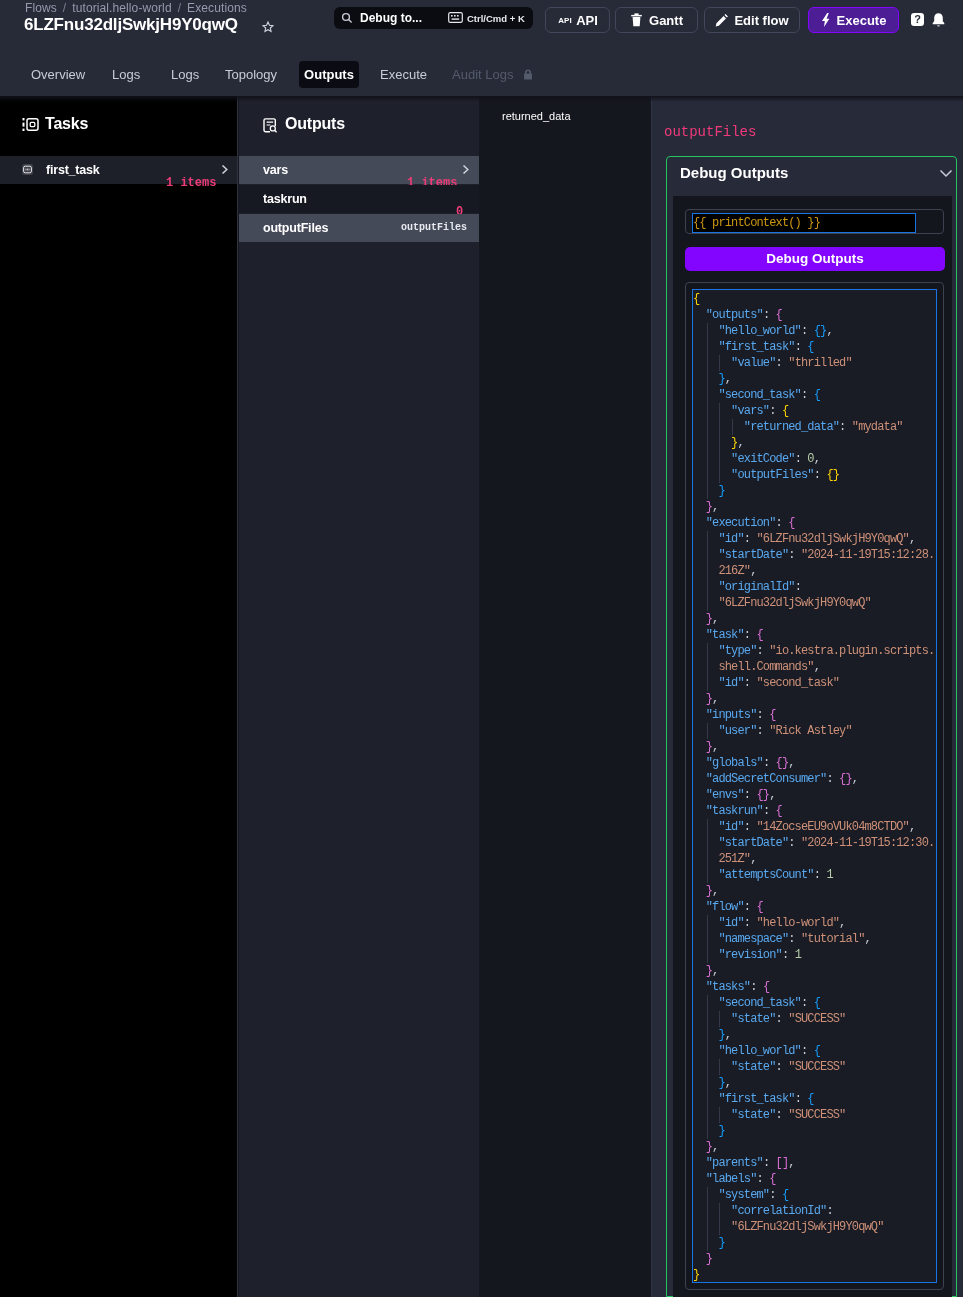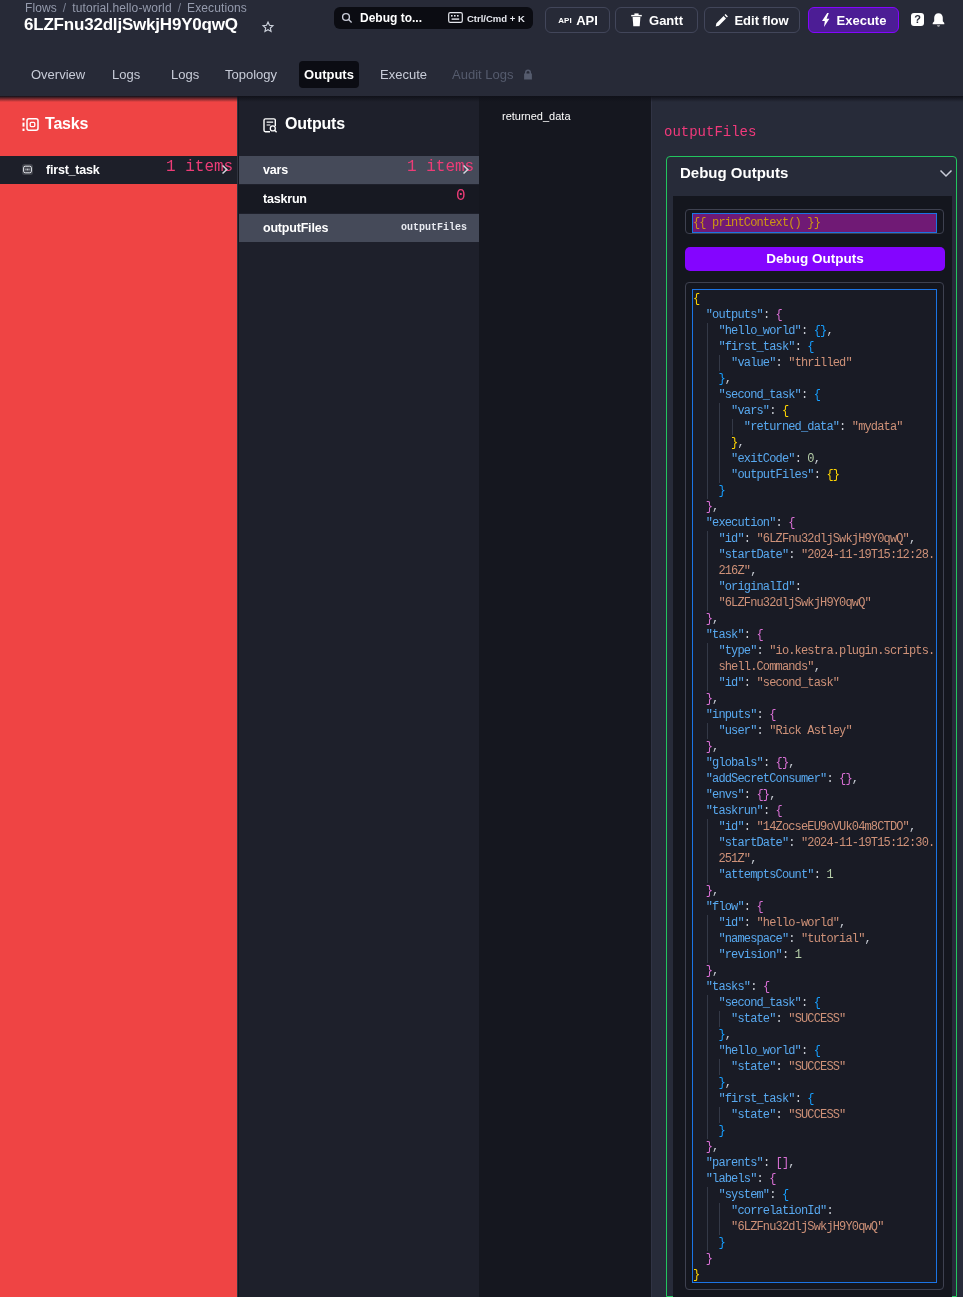--- a/index.html
+++ b/index.html
@@ -18,44 +18,44 @@
 #btn-del{left:615px;width:83px}
 #btn-edit{left:704px;width:96px}
 #btn-exec{left:808px;width:91px;background:#4c1d95;border-color:#8405FF}
 #help{position:absolute;left:911px;top:13px;width:13px;height:13px;background:#fff;border-radius:3px;color:#272A37;font-size:11px;font-weight:bold;text-align:center;line-height:13px}
 
 #tabs{position:absolute;left:0;top:42px;width:963px;height:54px;background:#272A37}
 .tab{position:absolute;top:25px;font-size:13px;color:#C8CCD8;white-space:nowrap}
 #tab-out{position:absolute;left:299px;top:19px;width:60px;height:27px;background:#0B0C13;border-radius:4px;color:#fff;font-size:13px;font-weight:bold;text-align:center;line-height:27px}
 .tabdim{color:#555B6D}
 
-#c1{position:absolute;left:0;top:96px;width:238px;height:1201px;background:#ef4444;border-right:1px solid #30333F}
+#c1{position:absolute;left:0;top:96px;width:238px;height:1201px;background:#000000;border-right:1px solid #30333F}
 #c2{position:absolute;left:239px;top:96px;width:240px;height:1201px;background:#1E202B}
 #c3{position:absolute;left:479px;top:96px;width:172px;height:1201px;background:#15171F}
 #c4{position:absolute;left:651px;top:96px;width:312px;height:1201px;background:#272B39;border-left:1px solid #303344}
 #topshadow{position:absolute;left:0;top:96px;width:963px;height:6px;background:linear-gradient(#101119,rgba(16,17,25,0))}
 .phead{position:absolute;top:19px;font-size:16px;font-weight:bold;color:#fff;letter-spacing:-0.2px}
 .row{position:absolute;width:100%;height:28px}
 .rsel{background:#454A59}
 .rdark1{background:#1D1F29}
 .rdark2{background:#171922}
 .rlabel{position:absolute;top:7px;font-size:12.5px;font-weight:bold;color:#fff;letter-spacing:-0.2px}
-.ritems{position:absolute;top:2px;font-family:"Liberation Mono",monospace;font-size:16px;font-weight:normal;color:#ED3C77}
+.ritems{position:absolute;top:20px;font-family:"Liberation Mono",monospace;font-size:12px;font-weight:bold;color:#ED3C77}
 .rmono{position:absolute;top:8px;font-family:"Liberation Mono",monospace;font-size:10px;font-weight:bold;color:#E8EAF0}
 .chev{position:absolute;top:8px;width:11px;height:11px}
 .badge{position:absolute;left:22px;top:8px;width:11px;height:11px;background:rgba(255,255,255,.15);border-radius:2.5px;color:#C9CCD8}
 
 #ofTitle{position:absolute;left:12px;top:28px;font-family:"Liberation Mono",monospace;font-size:14px;color:#F1397B}
 #card{position:absolute;left:14px;top:60px;width:291px;height:1141px;border:1px solid #22c55e;border-radius:4px 4px 0 0}
 #cardhead{position:absolute;left:0;top:0;width:100%;height:32px}
 #cardhead .t{position:absolute;left:13px;top:7px;font-size:15px;font-weight:bold;color:#fff}
 #dbgbox{position:absolute;left:6px;top:39px;width:279px;height:1102px;background:#14161E}
 .edwrap{position:absolute;left:12px;width:259px;border:1px solid #3E4150;border-radius:4px}
 #inwrap{top:13px;height:25px}
-#ined{position:absolute;left:6px;top:3px;width:245px;height:20px;border:1px solid #1B74E4;background:#701a75}
+#ined{position:absolute;left:6px;top:3px;width:224px;height:20px;border:1px solid #1B74E4;background:#000000}
 #ined .code{position:absolute;left:0px;top:2px;font-family:"Liberation Mono",monospace;font-size:12px;letter-spacing:-0.85px;color:#CE9712;white-space:pre}
 #dbgbtn{position:absolute;left:12px;top:51px;width:260px;height:24px;background:#8405FF;border-radius:5px;color:#fff;font-size:13.5px;font-weight:bold;text-align:center;line-height:24px}
 #outwrap{top:86px;height:1008px}
 #outed{position:absolute;left:6px;top:6px;width:245px;height:994px;border:1px solid #1B74E4;background:#191B25;overflow:hidden}
 #json{position:absolute;left:0px;top:1px;font-family:"Liberation Mono",monospace;font-size:12px;letter-spacing:-0.85px;line-height:16px;white-space:pre}
 .jl{height:16px}
 .k{color:#58A9F0}.s{color:#CE9178}.n{color:#B5CEA8}.p{color:#C8CCD4}
 .b0{color:#FFD602}.b1{color:#DA70D6}.b2{color:#179FFF}
 .ig{position:absolute;width:1px;background:#343947}
 svg{display:block}

